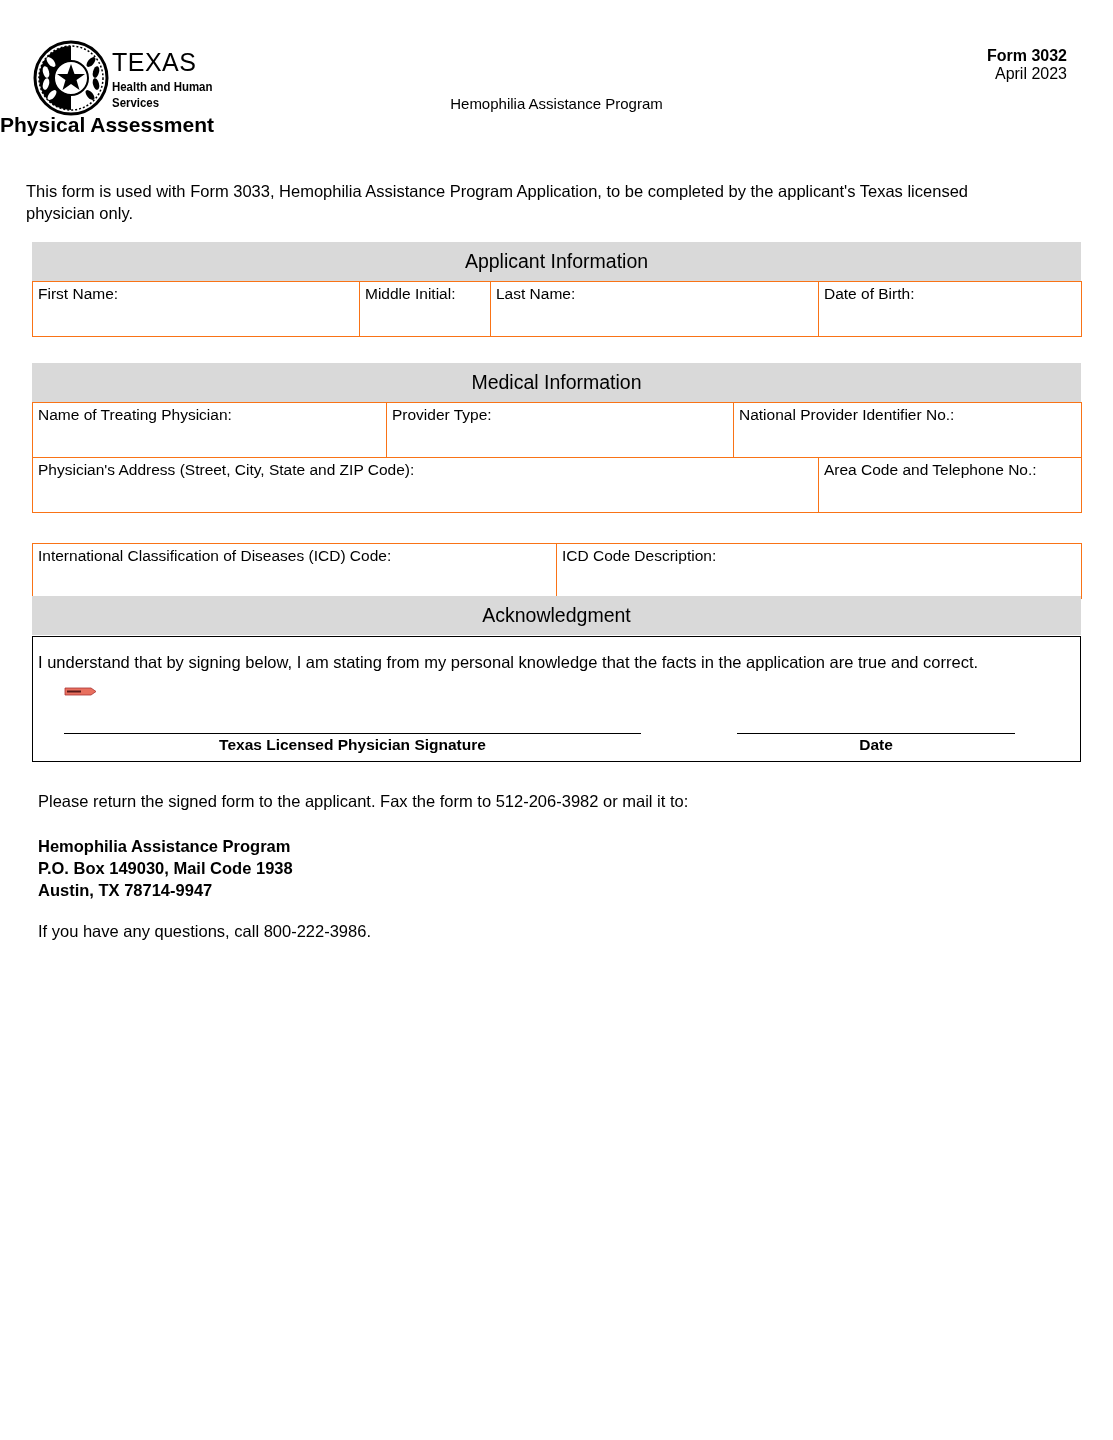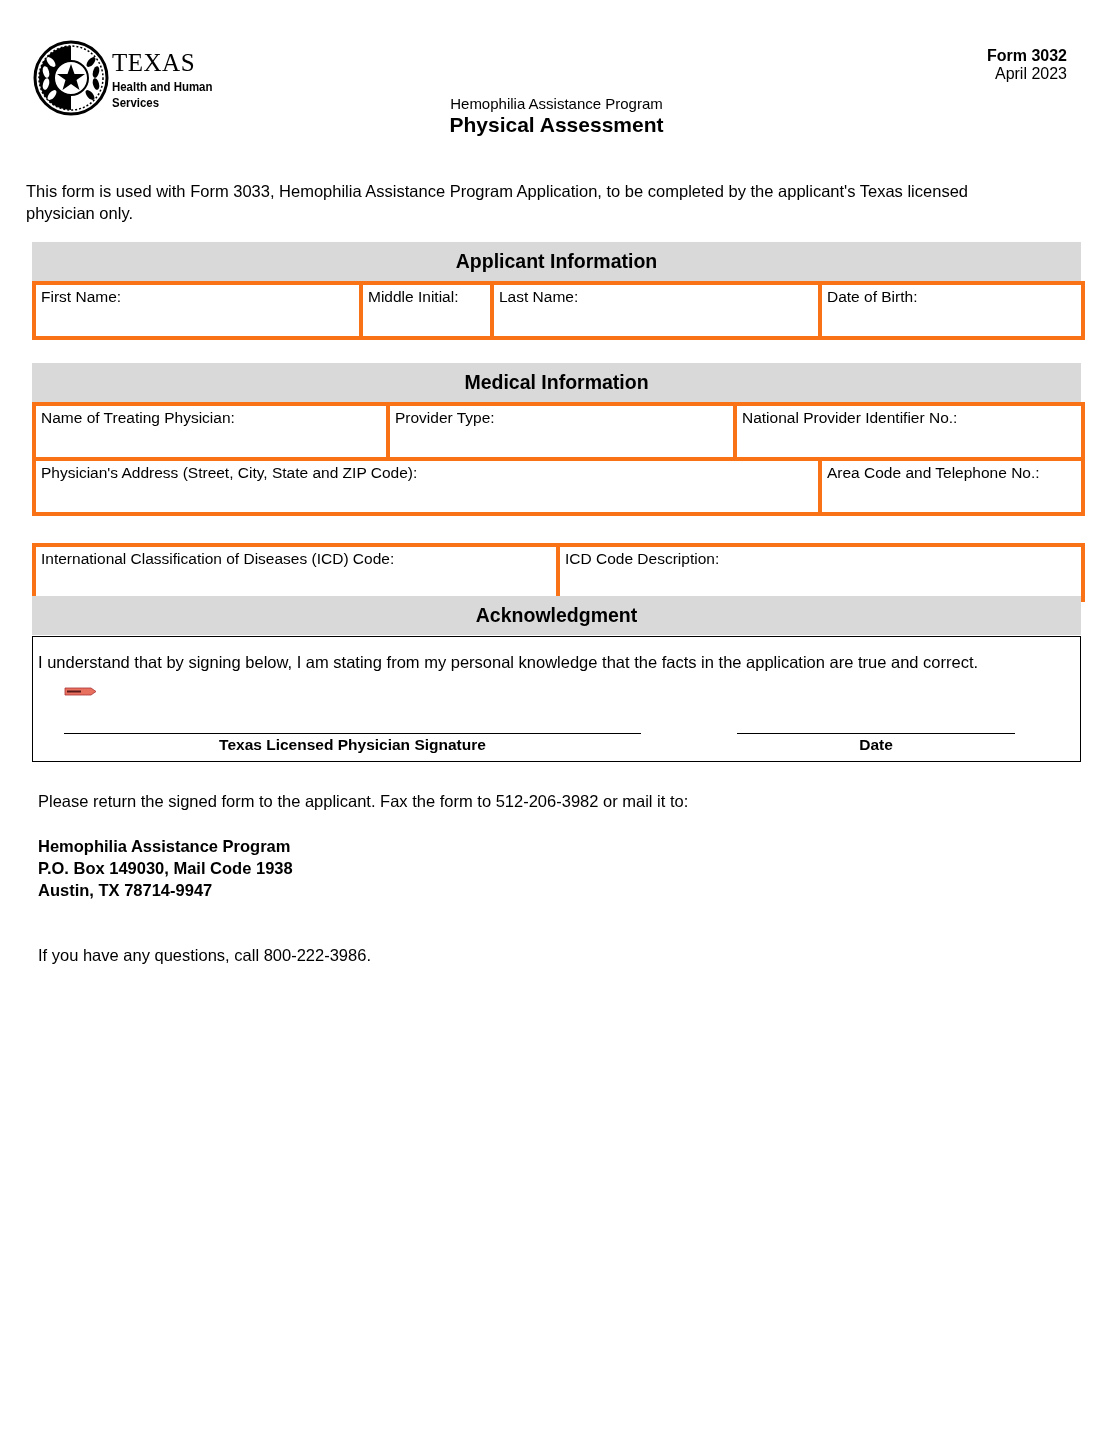--- a/index.html
+++ b/index.html
@@ -1,38 +1,38 @@
 <!DOCTYPE html>
 <html><head>
 <meta charset="utf-8">
 <style>
   html, body { margin:0; padding:0; background:#ffffff; }
   body { width:1113px; height:1440px; position:relative; font-family:"Liberation Sans", sans-serif; color:#000; overflow:hidden; }
   .abs { position:absolute; }
   .logo { left:33px; top:40px; width:200px; height:76px; }
-  .logo-text-1 { left:112px; top:50px; font-family:Liberation Serif, serif; font-size:25px; letter-spacing:0.5px; line-height:1; }
+  .logo-text-1 { left:112px; top:50px; font-family:Liberation Sans, sans-serif; font-size:25px; letter-spacing:0.5px; line-height:1; }
   .logo-text-2 { left:112px; top:79px; font-size:13px; font-weight:bold; line-height:16px; transform:scaleX(0.88); transform-origin:left; }
   .form-no { right:46px; top:47px; font-size:16px; font-weight:bold; text-align:right; }
   .form-date { right:46px; top:65px; font-size:16px; text-align:right; }
   .program { left:0; width:1113px; top:95px; text-align:center; font-size:15px; }
-  .title { left:0; width:1113px; top:113px; text-align:center; font-size:21px; font-weight:bold; }
+  .title { left:0; width:1113px; top:113px; font-size:21px; font-weight:bold; }
   .intro { left:26px; top:180px; width:1010px; font-size:16.5px; line-height:22px; }
-  .section-head { left:32px; width:1049px; height:39px; background:#d9d9d9; text-align:center; font-size:19.5px; font-weight:bold; line-height:39px; }
+  .section-head { left:32px; width:1049px; height:39px; background:#d9d9d9; text-align:center; font-size:19.5px; font-weight:normal; line-height:39px; }
   table.grid { position:absolute; left:32px; width:1049px; border-collapse:collapse; table-layout:fixed; }
-  table.grid td { border:4px solid #f97316; height:55px; vertical-align:top; padding:3px 5px; font-size:15.5px; box-sizing:border-box; }
+  table.grid td { border:1px solid #f97316; height:55px; vertical-align:top; padding:3px 5px; font-size:15.5px; box-sizing:border-box; }
   .ack-box { left:32px; top:636px; width:1049px; height:126px; border:1px solid #000; border-top:1px solid #000; box-sizing:border-box; }
   .ack-text { left:38px; top:653px; font-size:16.5px; }
   .sign-tag { left:64px; top:682px; width:33px; height:9px; }
   .sig-line { left:64px; top:733px; width:577px; border-top:1px solid #000; }
   .date-line { left:737px; top:733px; width:278px; border-top:1px solid #000; }
   .sig-label { left:64px; top:736px; width:577px; text-align:center; font-size:15.5px; font-weight:bold; }
   .date-label { left:737px; top:736px; width:278px; text-align:center; font-size:15.5px; font-weight:bold; }
   .return { left:38px; top:792px; font-size:16.5px; }
   .addr { left:38px; top:835px; font-size:16.5px; font-weight:bold; line-height:22px; }
-  .questions { left:38px; top:946px; font-size:16.5px; }
+  .questions { left:38px; top:922px; font-size:16.5px; }
 </style>
 </head>
 <body>
 
 <div class="abs logo">
   <svg width="76" height="76" viewBox="0 0 76 76">
     <circle cx="38" cy="38" r="36" fill="#fff" stroke="#000" stroke-width="3"></circle>
     <circle cx="38" cy="38" r="32" fill="none" stroke="#000" stroke-width="1.5" stroke-dasharray="2 2"></circle>
     <path d="M38 6 A32 32 0 0 0 38 70 Z" fill="#000"></path>
     <circle cx="38" cy="38" r="17" fill="#fff" stroke="#000" stroke-width="2"></circle>

